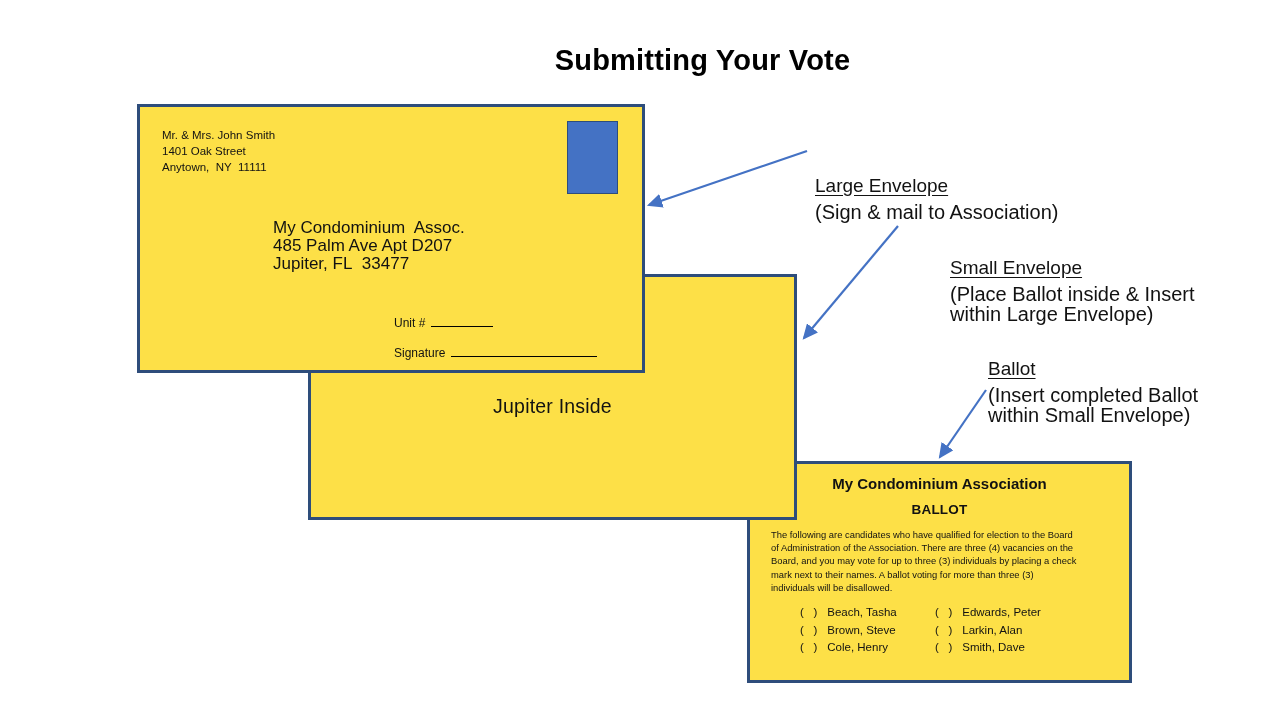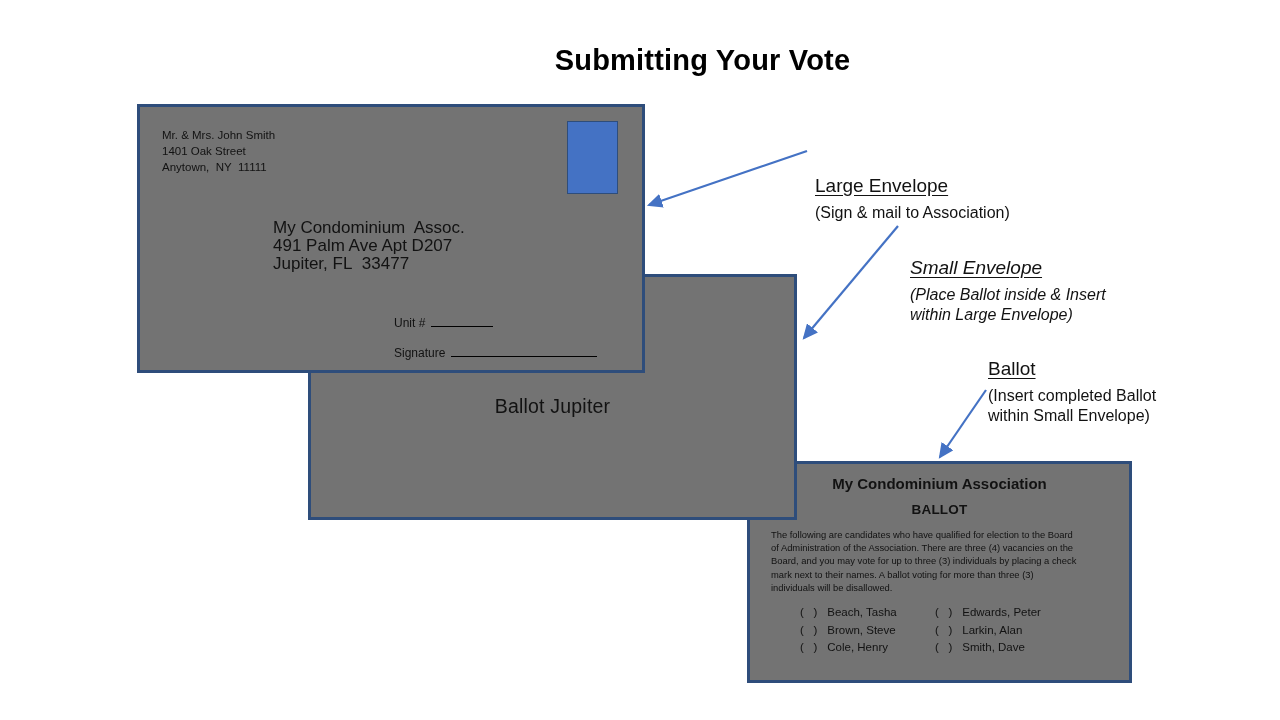--- a/index.html
+++ b/index.html
@@ -10,21 +10,21 @@
   html,body{margin:0;padding:0;background:#fff;}
   .canvas{
     position:relative;width:1280px;height:720px;background:#ffffff;
     font-family:"Liberation Sans",sans-serif;color:var(--ink);overflow:hidden;
   }
   .slide-title{
     position:absolute;left:420px;top:44px;width:565px;text-align:center;
     font-size:29px;font-weight:bold;letter-spacing:0.2px;color:#000000;
   }
   
-  .rect{position:absolute;background:#737373;border:3px solid var(--navy);box-sizing:border-box;}
+  .rect{position:absolute;background:#fde047;border:3px solid var(--navy);box-sizing:border-box;}
   .large-envelope{left:137px;top:104px;width:508px;height:269px;z-index:3;}
   .small-envelope{left:308px;top:274px;width:489px;height:246px;z-index:2;}
   .ballot-card{left:747px;top:461px;width:385px;height:222px;z-index:1;}
   
   .return-address{position:absolute;left:22px;top:20px;font-size:11.5px;line-height:16px;}
   .stamp{position:absolute;left:427px;top:14px;width:51px;height:73px;background:#4472C4;border:1px solid var(--navy);box-sizing:border-box;}
   .recipient-address{position:absolute;left:133px;top:112px;font-size:17px;line-height:18px;}
   .sign-block{position:absolute;left:254px;top:206px;font-size:12px;}
   .sign-row{margin-bottom:13px;white-space:nowrap;}
   .blank{display:inline-block;border-bottom:1.4px solid #000;height:13px;margin-left:6px;vertical-align:baseline;}
@@ -36,23 +36,23 @@
   .b-org{margin:11px 4px 0;text-align:center;font-weight:bold;font-size:15px;}
   .b-heading{margin-top:10px;text-align:center;font-weight:bold;font-size:13.5px;letter-spacing:0.2px;}
   .b-instr{position:absolute;left:21px;top:64px;font-size:9.4px;line-height:13.2px;white-space:nowrap;}
   .b-col{position:absolute;top:140px;font-size:11.5px;line-height:17.5px;list-style:none;margin:0;padding:0;white-space:nowrap;}
   .b-col1{left:50px;}
   .b-col2{left:185px;}
   .chk{margin-right:10px;}
   
   .annotation{position:absolute;z-index:5;margin-top:48px;}
   .ann-heading{font-size:19px;font-weight:normal;text-decoration:underline;text-underline-offset:3px;margin:0 0 6px 0;white-space:nowrap;}
-  .ann-line{font-size:16px;line-height:19.5px;white-space:nowrap;}
+  .ann-line{font-size:20px;line-height:19.5px;white-space:nowrap;}
   .ann-large{left:815px;top:127px;}
-  .ann-small{left:910px;top:209px;font-style:italic;}
+  .ann-small{left:950px;top:209px;}
   .ann-ballot{left:988px;top:310px;}
   
   .arrow-overlay{position:absolute;left:0;top:0;z-index:8;pointer-events:none;}
 </style>
 </head>
 <body>
 
 <div class="canvas">
 
   <div class="slide-title">Submitting Your Vote</div>
@@ -73,33 +73,33 @@
       <li><span class="chk">(&nbsp;&nbsp;&nbsp;)</span><span>Smith, Dave</span></li>
     </ul>
     <ul class="b-col b-col1">
       <li><span class="chk">(&nbsp;&nbsp;&nbsp;)</span><span>Beach, Tasha</span></li>
       <li><span class="chk">(&nbsp;&nbsp;&nbsp;)</span><span>Brown, Steve</span></li>
       <li><span class="chk">(&nbsp;&nbsp;&nbsp;)</span><span>Cole, Henry</span></li>
     </ul>
   </div>
 
   <div class="rect small-envelope">
-    <div class="ballot-inside">Ballot Jupiter</div>
+    <div class="ballot-inside">Jupiter Inside</div>
   </div>
 
   <div class="rect large-envelope">
     <div class="return-address">
       <div>Mr. &amp; Mrs. John Smith</div>
       <div>1401 Oak Street</div>
       <div>Anytown,&nbsp; NY&nbsp; 11111</div>
     </div>
     <div class="stamp"></div>
     <div class="recipient-address">
       <div>My Condominium&nbsp; Assoc.</div>
-      <div>491 Palm Ave Apt D207</div>
+      <div>485 Palm Ave Apt D207</div>
       <div>Jupiter, FL&nbsp; 33477</div>
     </div>
     <div class="sign-block">
       <div class="sign-row">
         <span>Unit #</span><span class="blank blank-unit"></span>
       </div>
       <div class="sign-row">
         <span>Signature</span><span class="blank blank-sig"></span>
       </div>
     </div>

